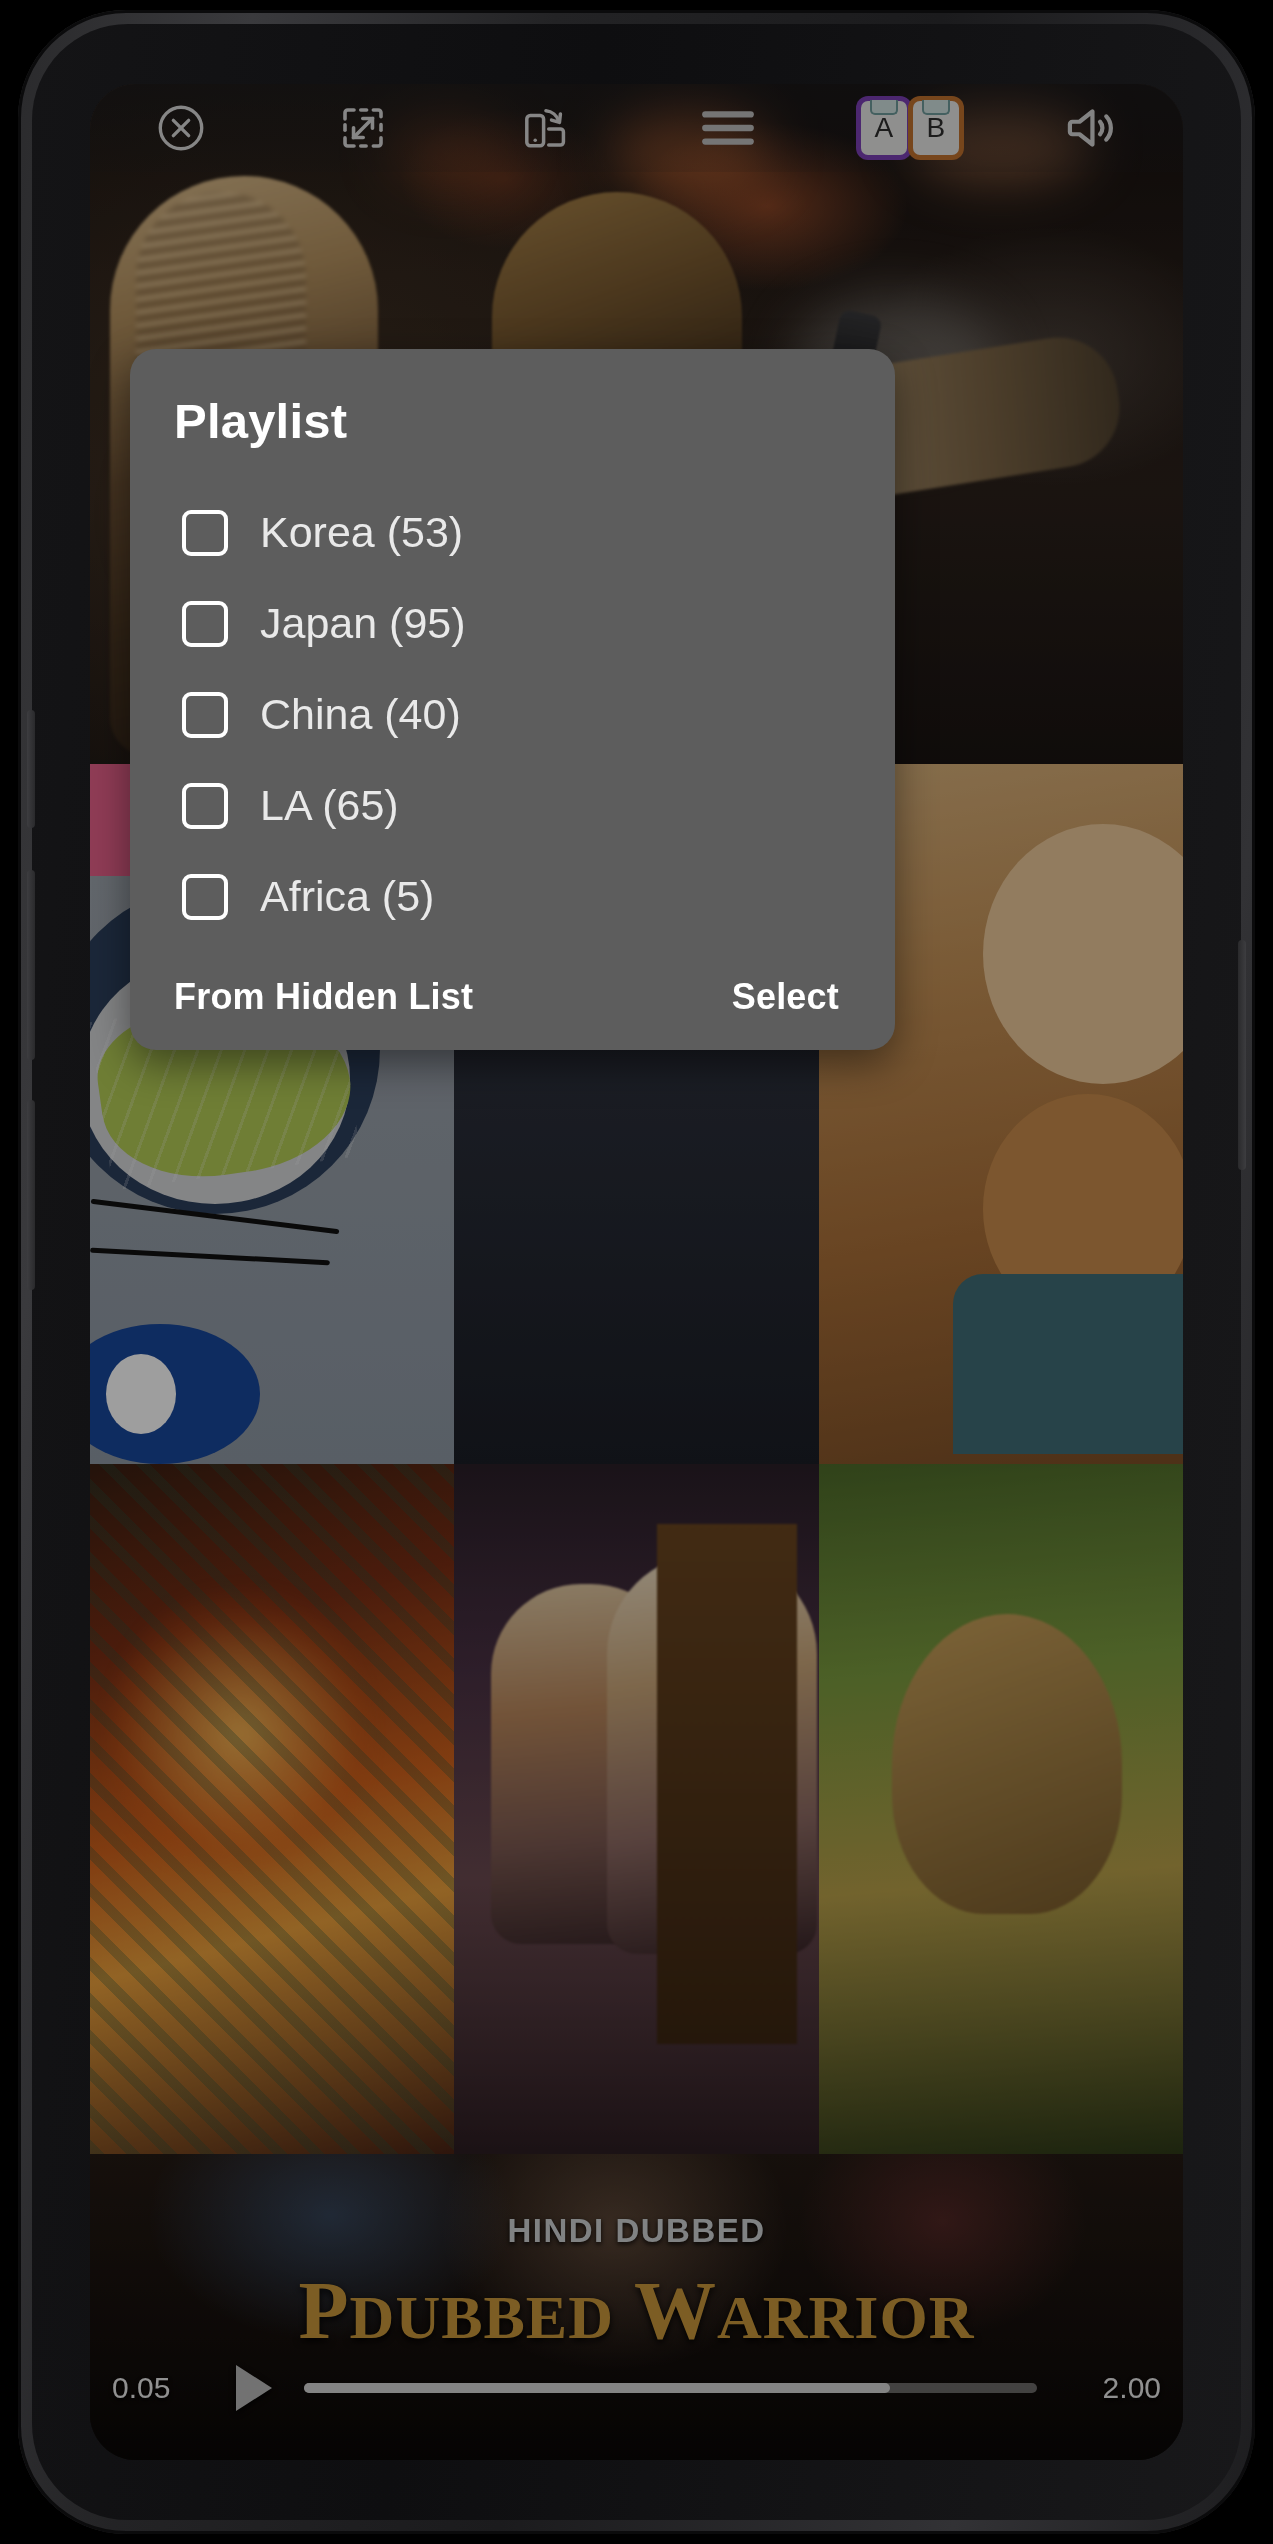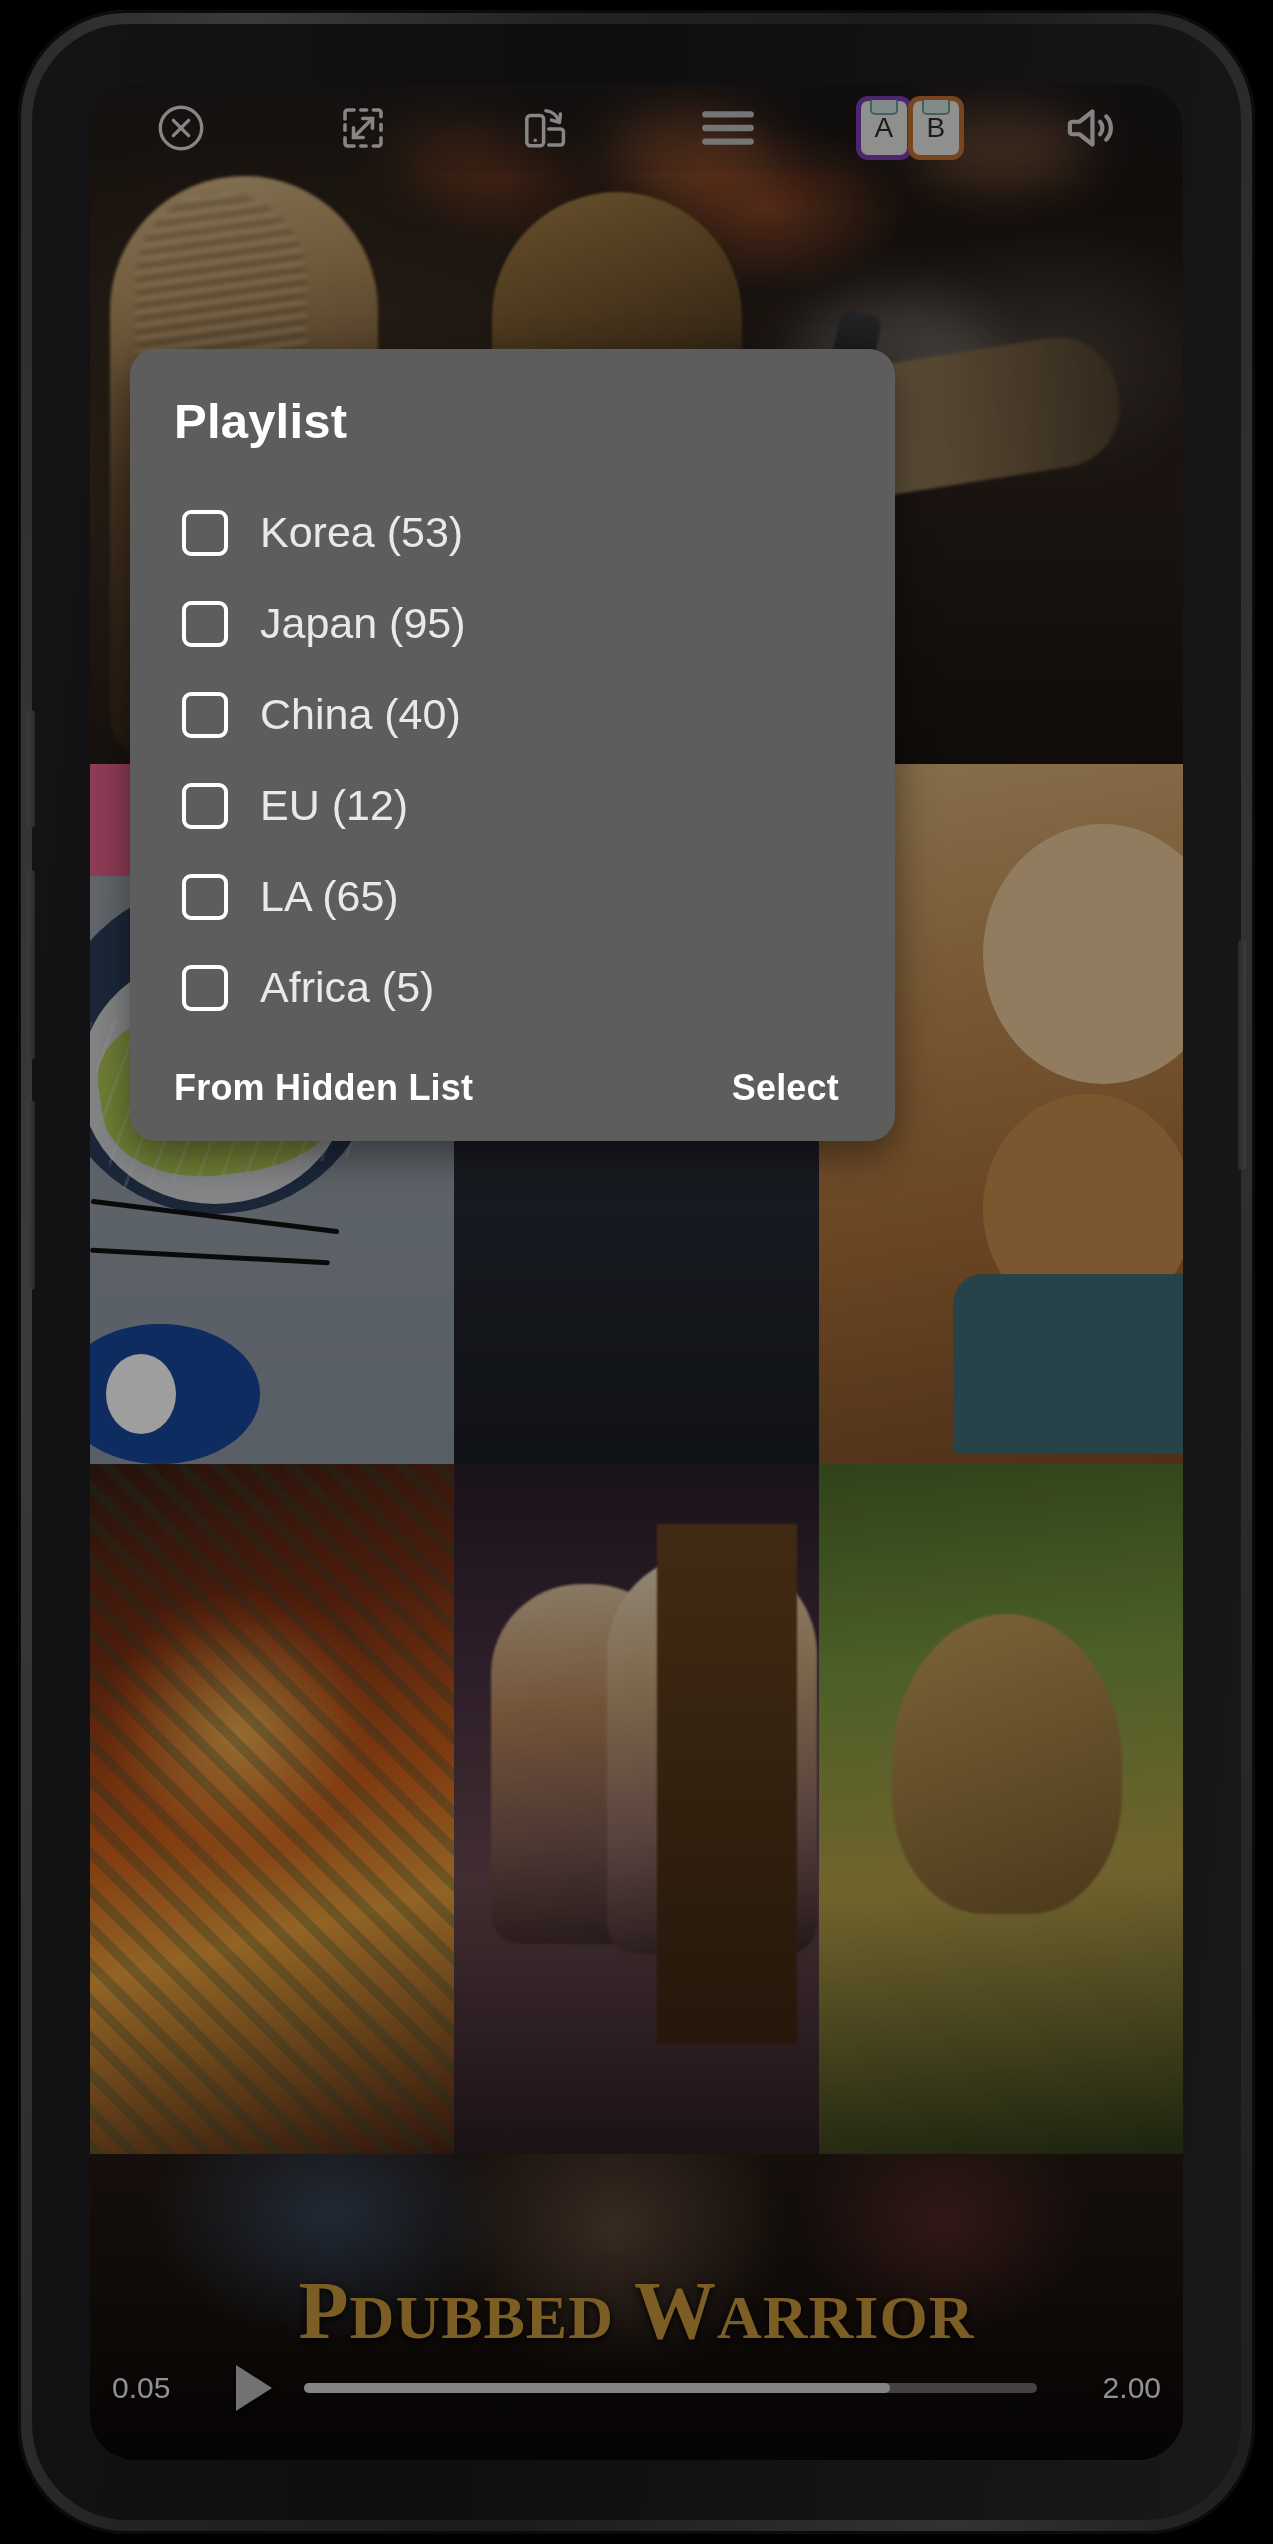--- a/index.html
+++ b/index.html
@@ -579,20 +579,21 @@
         <div class="f2"></div>
         <div class="pillar"></div>
     </div>
     <div class="poster p-green">
       <div class="shape"></div>
     </div>
   </div>
 
   <div class="bottom-strip">
     <div class="poster-art"></div>
+    <div class="dubbed">HINDI DUBBED</div>
     <div class="movie-title">
       <span>P</span><span class="small">DUBBED</span>
       <span>W</span><span class="small">ARRIOR</span>
     </div>
   </div>
 
   <div class="player-bar">
     <div class="time">0.05</div>
     <div class="play-btn"></div>
     <div class="progress">
@@ -614,24 +615,20 @@
       <div class="opt-row">
         <div class="cbox"></div>
         <div class="opt-label">Japan (95)</div>
       </div>
       <div class="opt-row">
         <div class="cbox"></div>
         <div class="opt-label">China (40)</div>
       </div>
       <div class="opt-row">
         <div class="cbox"></div>
-        <div class="opt-label">EU (12)</div>
-      </div>
-      <div class="opt-row">
-        <div class="cbox"></div>
         <div class="opt-label">LA (65)</div>
       </div>
       <div class="opt-row">
         <div class="cbox"></div>
         <div class="opt-label">Africa (5)</div>
       </div>
     </div>
 
     <div class="dialog-actions">
       <div class="act">From Hidden List</div>

